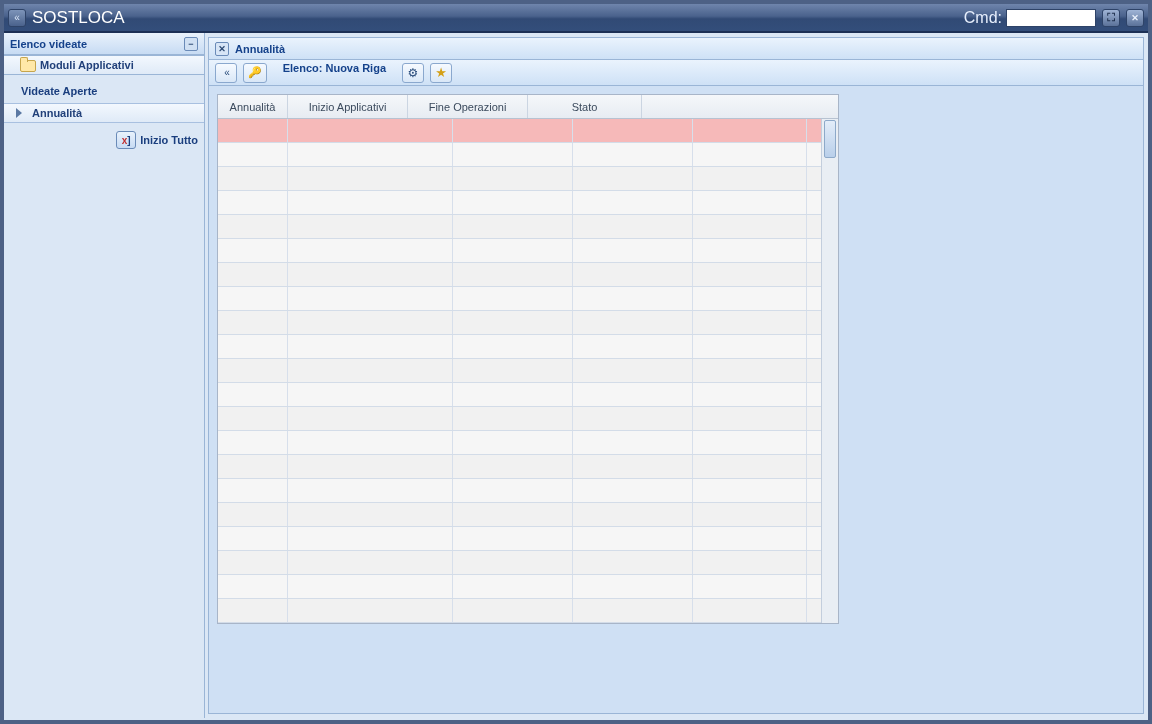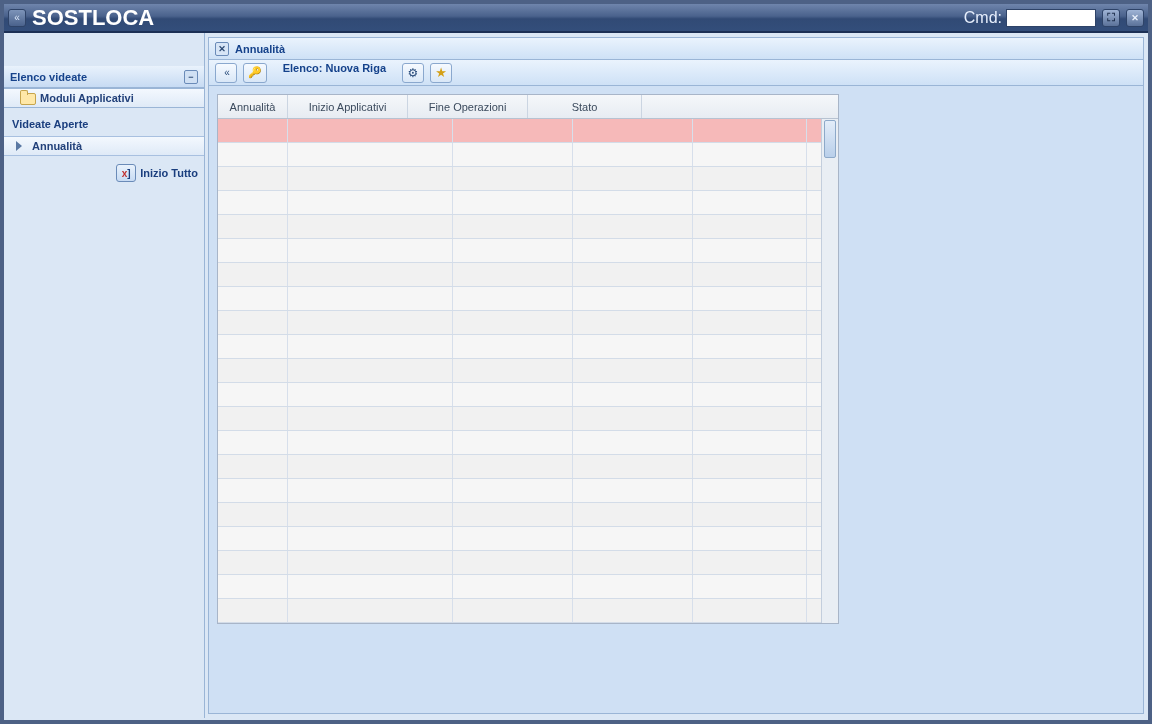--- a/index.html
+++ b/index.html
@@ -14,21 +14,21 @@
     border-bottom: 2px solid #1c3055;
     display: flex; align-items: center; padding: 0 4px 0 0;
   }
   .hdr-collapse-btn {
     width: 18px; height: 18px; margin: 0 6px 0 4px;
     background: linear-gradient(#7d94b9, #4a628c);
     border: 1px solid #2e4368; border-radius: 3px;
     display:flex;align-items:center;justify-content:center;color:#d9e6f7;
     font-size: 10px;
   }
-  .app-title { color:#fff; font-size:22px; font-weight:bold; flex:0 0 auto; }
+  .app-title { color:#fff; font-size:17px; font-weight:normal; flex:0 0 auto; }
   .header-spacer { flex:1; }
   .cmd-label { color:#e6eefc; font-size:16px; margin-right:4px;margin-left:34px; }
   .cmd-input { width:90px; height:18px; border:1px solid #2e4368; background:#fff; padding:0 4px; font-size:11px; }
   .hdr-icon {
     width:18px; height:18px; margin-left:6px;
     background: linear-gradient(#9fb4d6, #5b7299);
     border:1px solid #2e4368; border-radius:3px;
     display:flex;align-items:center;justify-content:center;
     color:#1e2f4c; font-size:11px; font-weight:bold;
   }
@@ -38,35 +38,35 @@
 
   
   .sidebar {
     width: 201px; flex:0 0 201px;
     background:#dbe7f5; border-right:1px solid #9ab5d6;
     display:flex; flex-direction:column;
   }
   .sidebar-h {
     height:22px; background:linear-gradient(#e9f2fc,#c7dbf3);
     border-bottom:1px solid #9ab5d6; display:flex; align-items:center; padding:0 6px;
-    color:#15428b; font-weight:bold; font-size:11px;margin-top:33px;
+    color:#15428b; font-weight:bold; font-size:11px;
   }
   .sidebar-h-btn { margin-left:auto; width:14px; height:14px; border:1px solid #6a8bb8; background:#d0e0f3; border-radius:2px; display:flex; align-items:center; justify-content:center; font-size:9px; color:#2c4a74; }
 
   .tree-node {
     border:1px solid #9ab5d6; border-left:none; border-right:none;
     background:linear-gradient(#f3f8fe,#dfeaf7);
     display:flex; align-items:center; height:20px; padding:0 16px; color:#22417a; font-weight:bold; font-size:11px;
   }
   .folder-icon { width:16px; height:12px; margin-right:4px; position:relative; }
   .folder-icon::before { content:""; position:absolute; left:0; top:1px; width:14px; height:10px; background:#ffe8a8; border:1px solid #c6a54d; border-radius:2px; }
   .folder-icon::after  { content:""; position:absolute; left:0; top:-2px; width:6px; height:4px; background:#ffe8a8; border:1px solid #c6a54d; border-bottom:none; border-radius:2px 2px 0 0; }
 
   .section-label {
-    color:#1a3e7e; font-weight:bold; font-size:11px; padding:10px 6px 6px 8px;
+    color:#1a3e7e; font-weight:bold; font-size:11px; padding:10px 6px 6px 17px;
   }
   .open-item {
     background:linear-gradient(#f3f8fe,#dfeaf7);
     border-top:1px solid #a8c0e0; border-bottom:1px solid #a8c0e0;
     display:flex; align-items:center; height:20px; padding:0 4px 0 12px;
     color:#22417a; font-weight:bold; font-size:11px;
   }
   .open-item .tri { width:0;height:0;border-top:5px solid transparent; border-bottom:5px solid transparent; border-left:6px solid #5a78a3; margin-right:10px; }
 
   .close-all-bar { display:flex; align-items:center; justify-content:flex-end; padding:8px 6px 8px 6px; gap:6px; }

